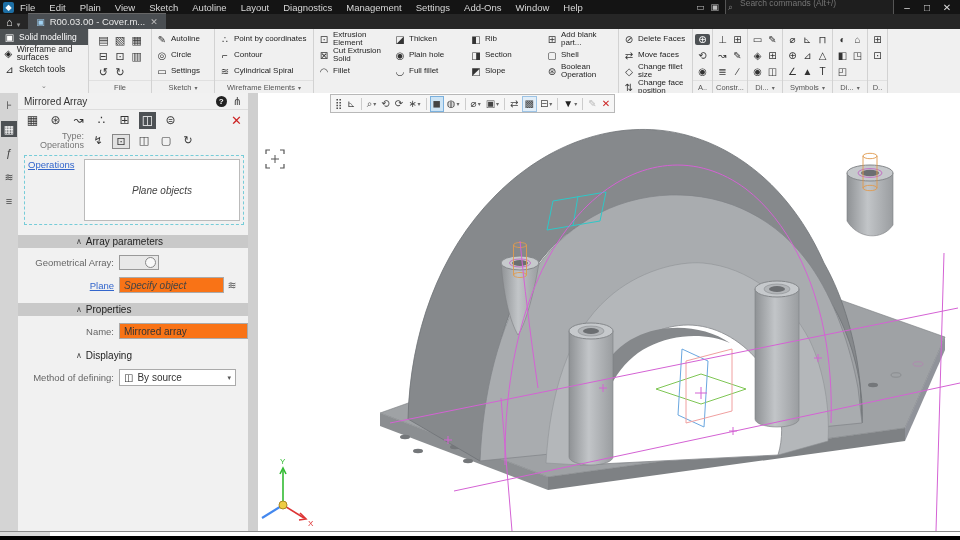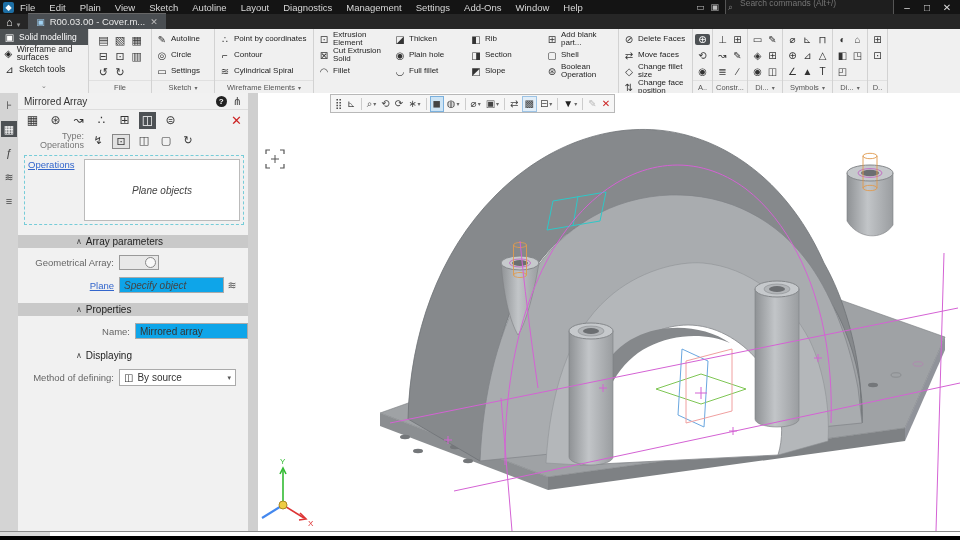--- a/index.html
+++ b/index.html
@@ -86,21 +86,21 @@
   #selfield{flex:1;background:#fff;border:1px solid #bbb;display:flex;align-items:center;
             justify-content:center;font-style:italic;color:#444;}
   .secbar{background:#c9c9c9;height:13px;margin-top:10px;display:flex;align-items:center;
           padding-left:58px;gap:4px;color:#222;}
   .secbar.plain{background:transparent;}
   .caret{font-size:8px;color:#444;}
   .prow{display:flex;align-items:center;margin:7px 8px 0 0;}
   .plabel{width:96px;text-align:right;padding-right:5px;color:#666;font-size:9.5px;}
   .plabel a,#ops-link{cursor:pointer;}
   .plabel .lnk{color:#3366cc;text-decoration:underline;}
-  .pinput{flex:1;background:#0ea5e9;border:1px solid #aaa;height:14px;display:flex;
+  .pinput{flex:1;background:#f97316;border:1px solid #aaa;height:14px;display:flex;
           align-items:center;padding:0 4px;}
   .pinput.italic{font-style:italic;color:#444;}
   .afteric{width:16px;text-align:center;color:#555;font-size:11px;}
   #toggle{width:36px;height:13px;border:1px solid #999;background:#e8e8e8;display:flex;
           align-items:center;justify-content:flex-end;padding-right:2px;}
   #toggle .knob{width:9px;height:9px;border:1px solid #888;border-radius:50%;background:#f8f8f8;}
   .pselect{flex:1;background:#fff;border:1px solid #aaa;height:15px;display:flex;
            align-items:center;gap:4px;padding:0 4px;}
   .pselect .dd{margin-left:auto;color:#555;font-size:7px;}
   .pselect .selic{font-size:10px;color:#333;}
@@ -475,21 +475,21 @@
       <div class="pinput italic">
         <span>Specify object</span>
       </div>
       <span class="afteric">≋</span>
     </div>
 
     <div class="secbar">
       <span class="caret">∧</span>
       <span>Properties</span>
     </div>
-    <div class="prow" style="margin-right:0;padding-left:16px;">
+    <div class="prow" style="margin-right:0;">
       <span class="plabel">Name:</span>
       <div class="pinput">
         <span>Mirrored array</span>
       </div>
     </div>
 
     <div class="secbar plain">
       <span class="caret">∧</span>
       <span>Displaying</span>
     </div>

